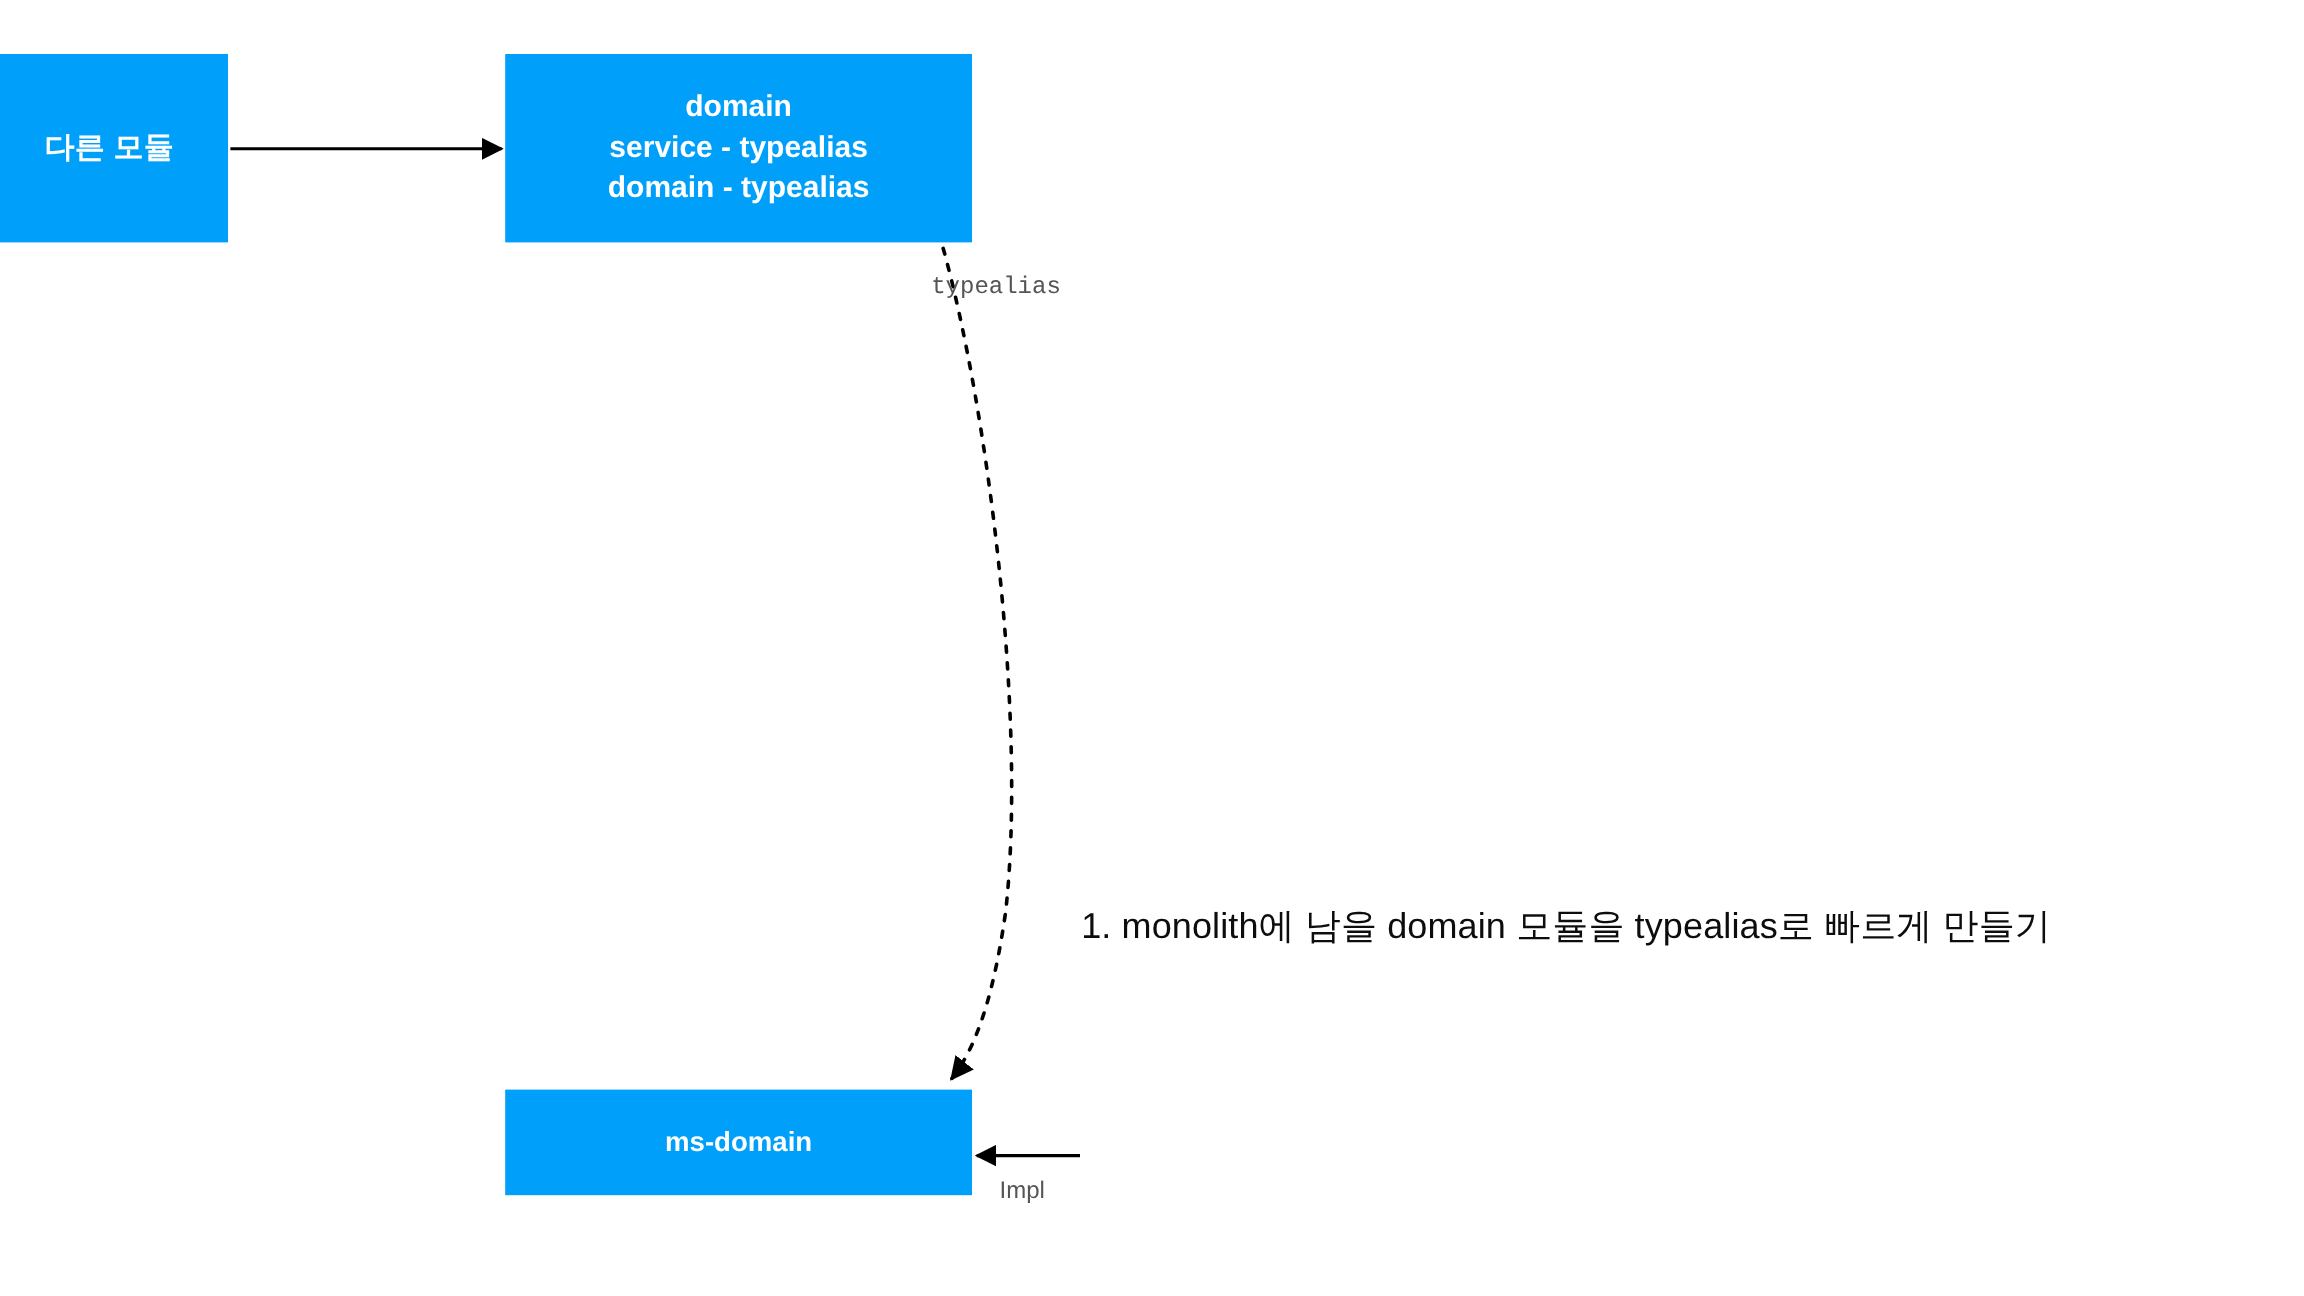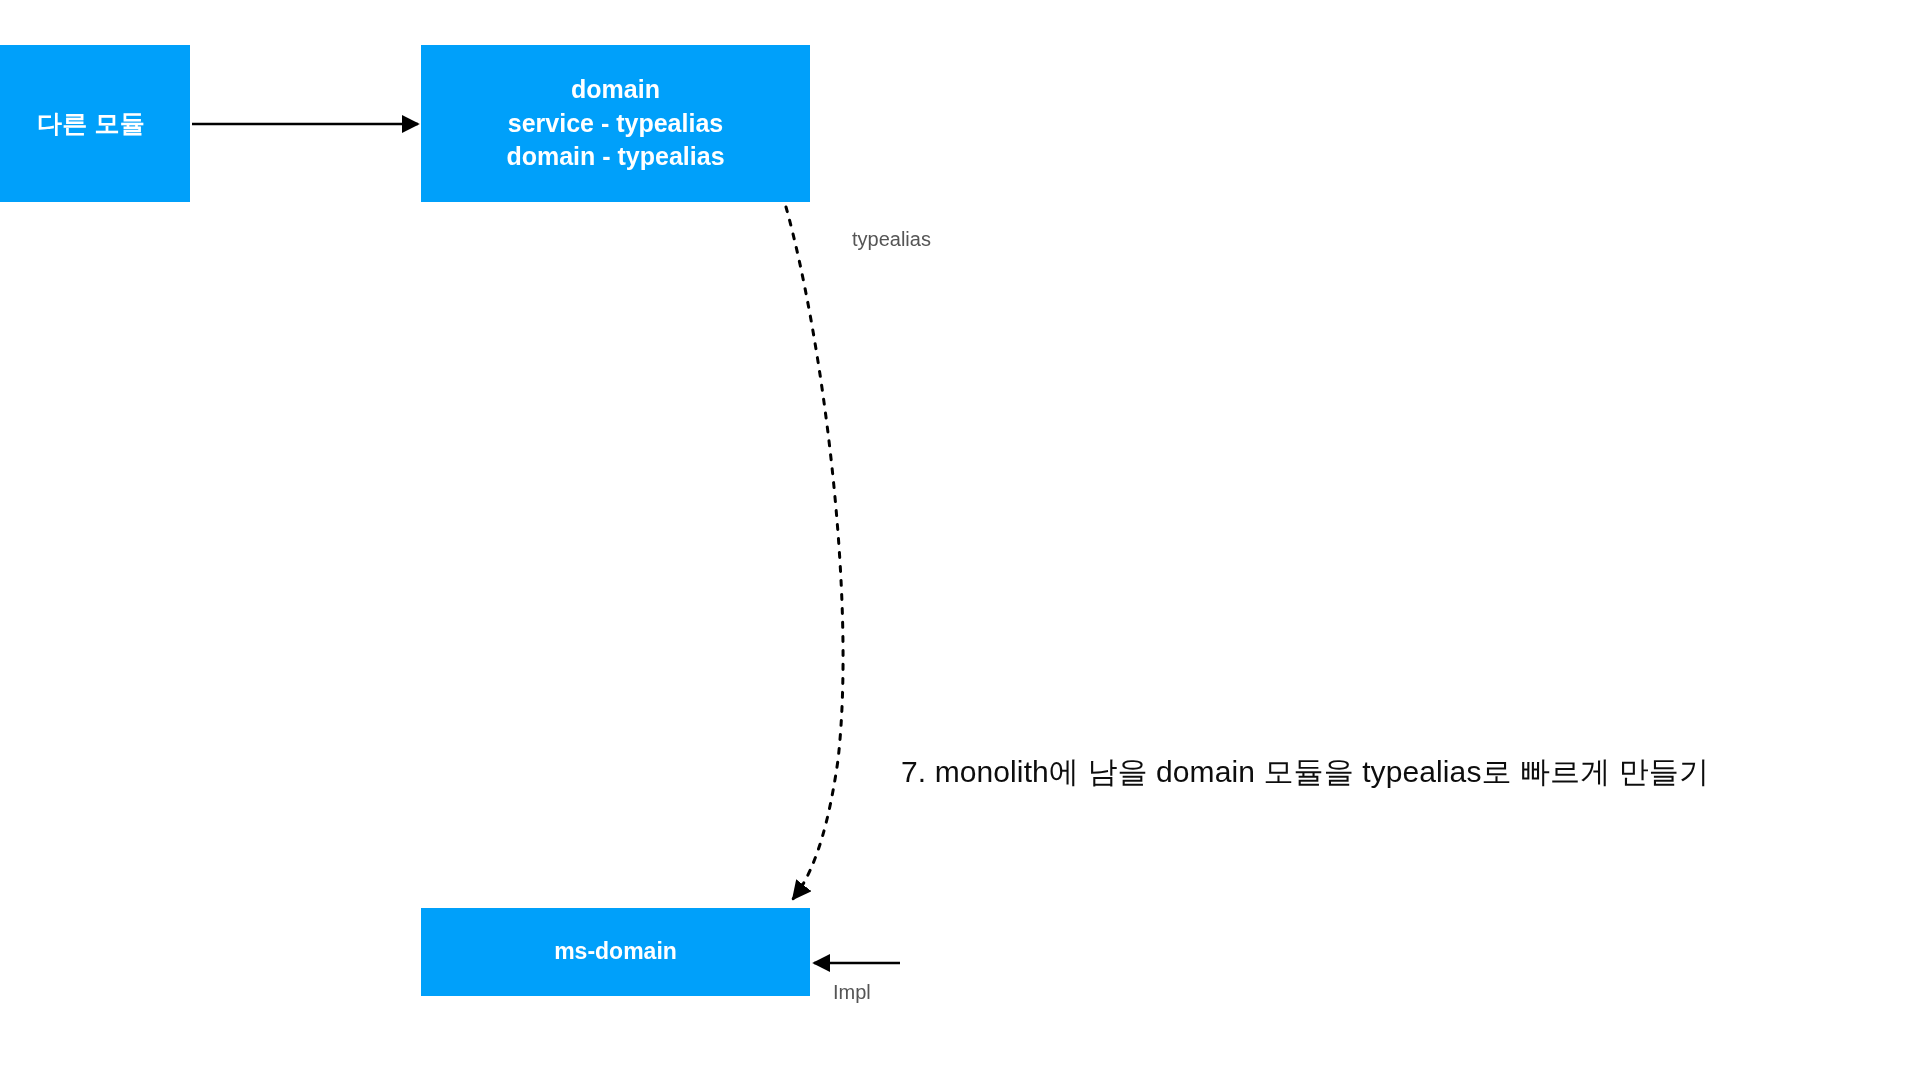--- a/index.html
+++ b/index.html
@@ -83,22 +83,23 @@
 
   
   .edge-label {
     position: absolute;
     color: #555555;
     font-size: 20px;
     font-weight: normal;
     white-space: nowrap;
   }
   #label-typealias {
-    left: 852px;
+    left: 776px;
     top: 228px;
+    font-family: Liberation Mono, monospace;
   }
   #label-impl {
     left: 833px;
     top: 981px;
   }
 
   
   #caption-step2 {
     position: absolute;
     left: 901px;
@@ -143,15 +144,15 @@
 
   <div class="node" id="node-ms-domain">
     <span class="line">ms-domain</span>
   </div>
 
 
   <div class="edge-label" id="label-typealias">typealias</div>
 
   <div class="edge-label" id="label-impl">Impl</div>
 
-  <div id="caption-step2">7. monolith에 남을 domain 모듈을 typealias로 빠르게 만들기</div>
+  <div id="caption-step2">1. monolith에 남을 domain 모듈을 typealias로 빠르게 만들기</div>
 
 </div>
 
 </body></html>

